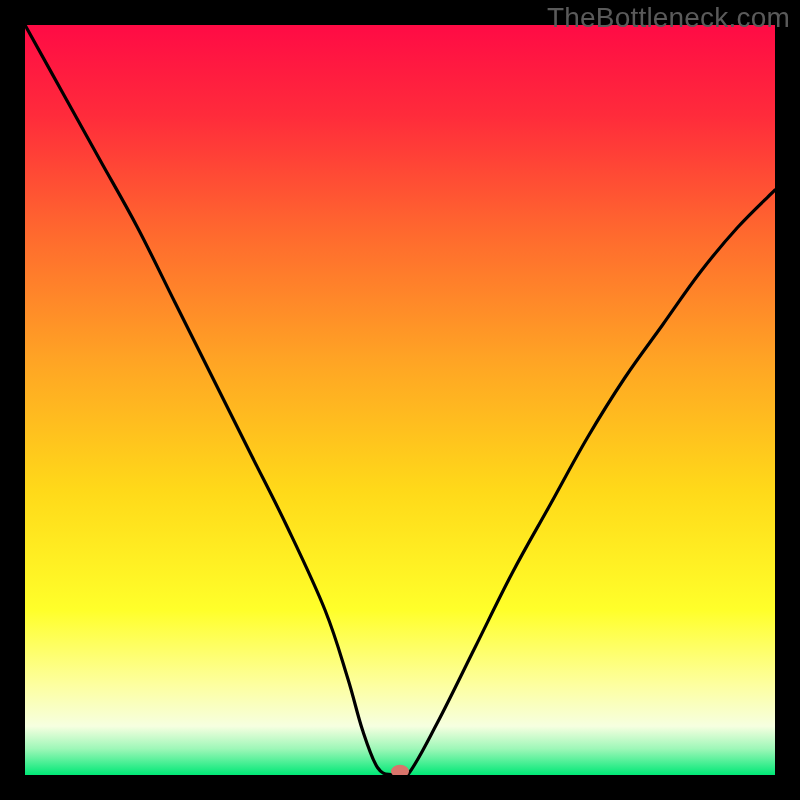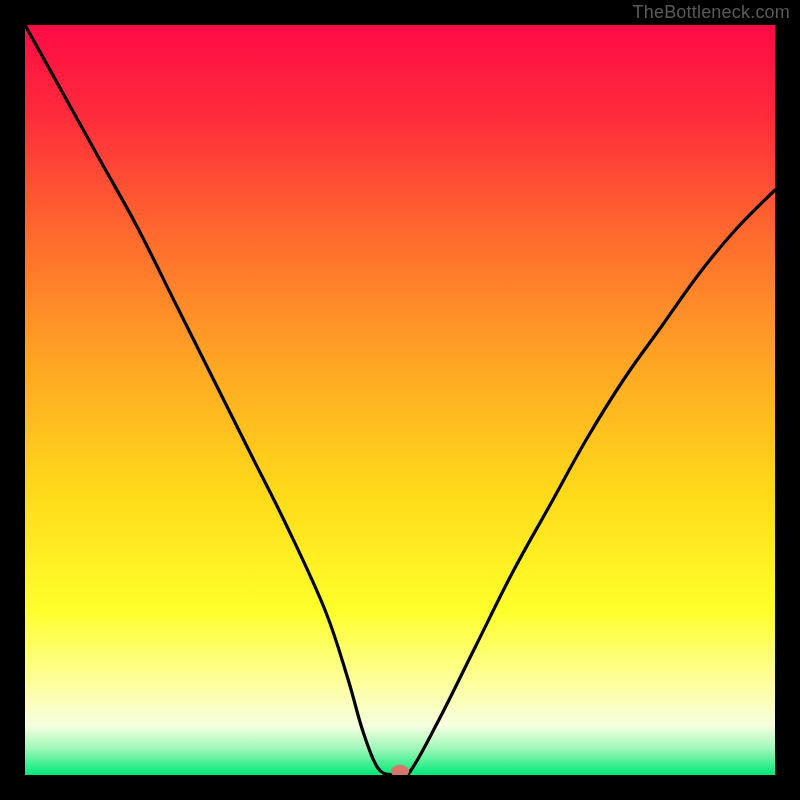--- a/index.html
+++ b/index.html
@@ -10,21 +10,21 @@
     background: #000;
     position: relative;
     font-family: Arial, Helvetica, sans-serif;
     overflow: hidden;
   }
   .watermark {
     position: absolute;
     top: 2px;
     right: 10px;
     color: #5a5a5a;
-    font-size: 18px;
+    font-size: 28px;
     font-weight: 500;
     z-index: 10;
     letter-spacing: 0.2px;
   }
   .frame {
     position: absolute;
     left: 25px;
     top: 25px;
     width: 750px;
     height: 750px;

